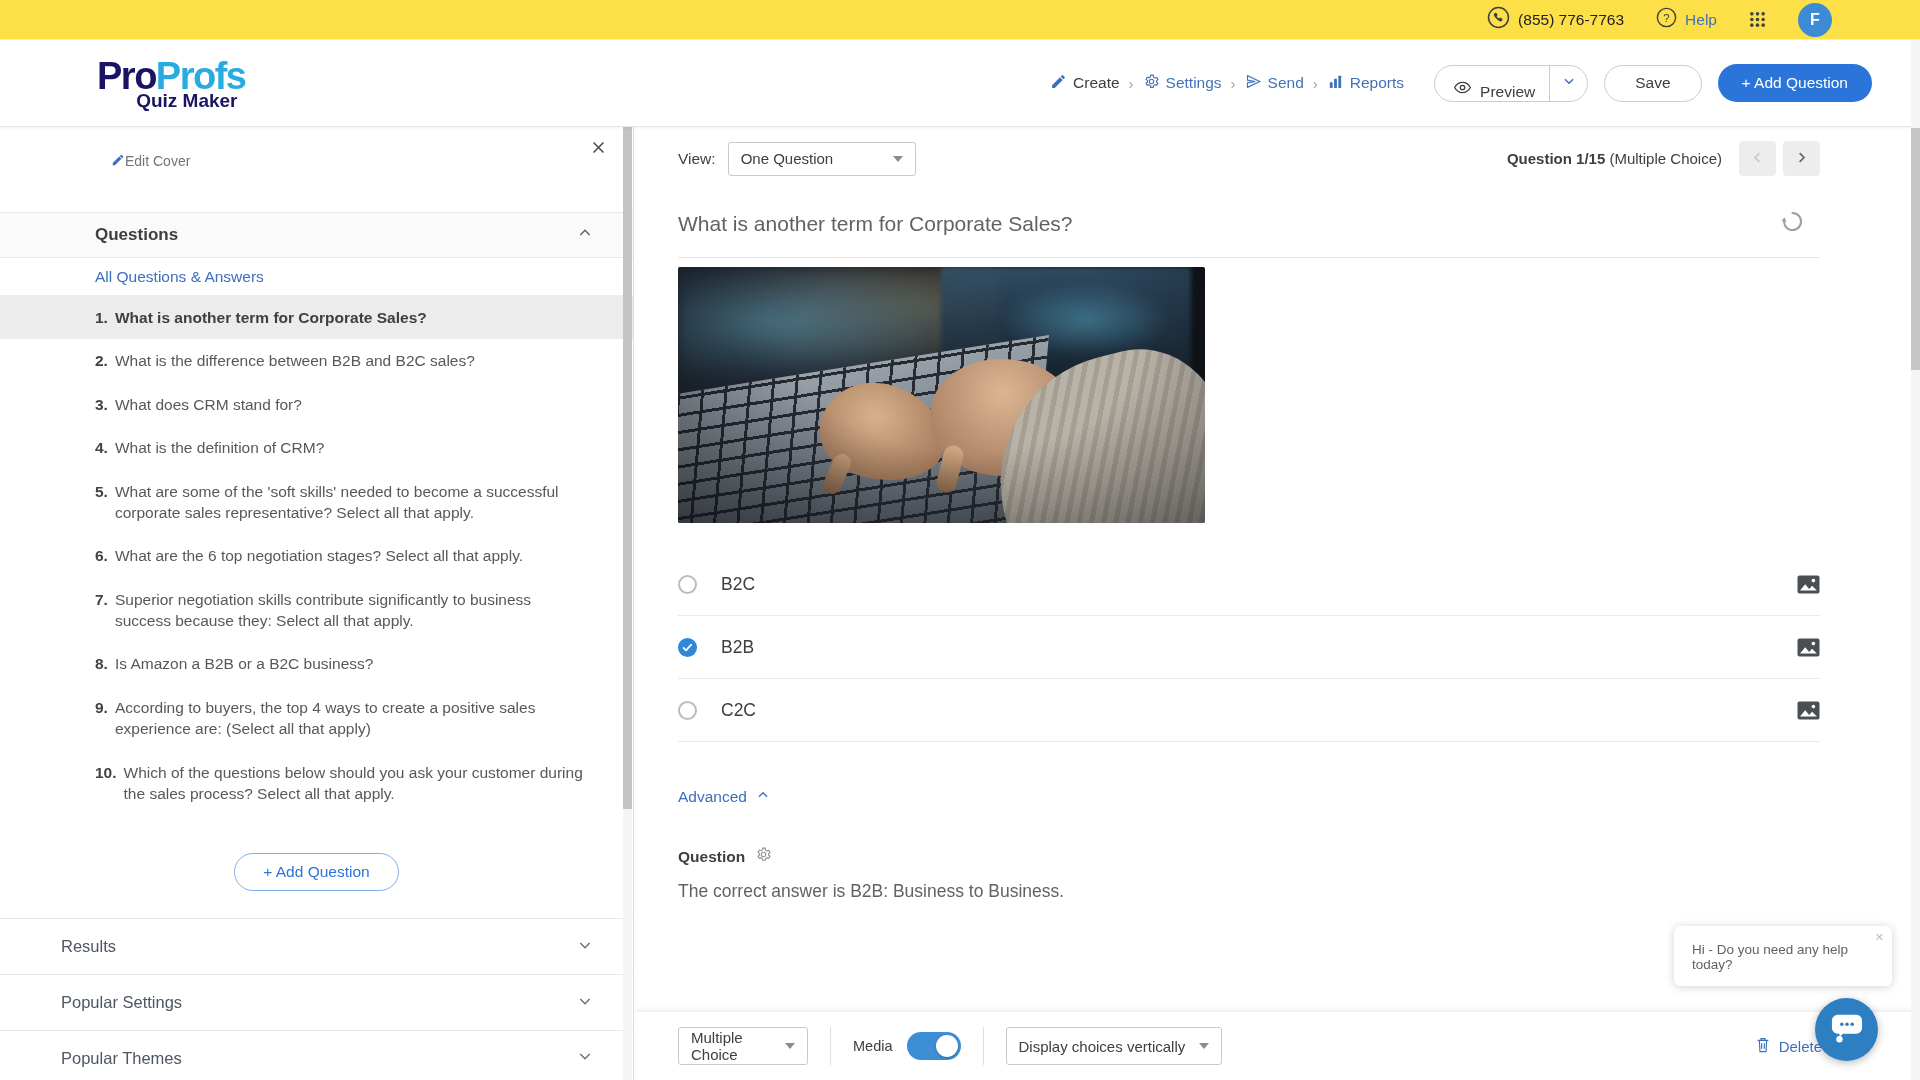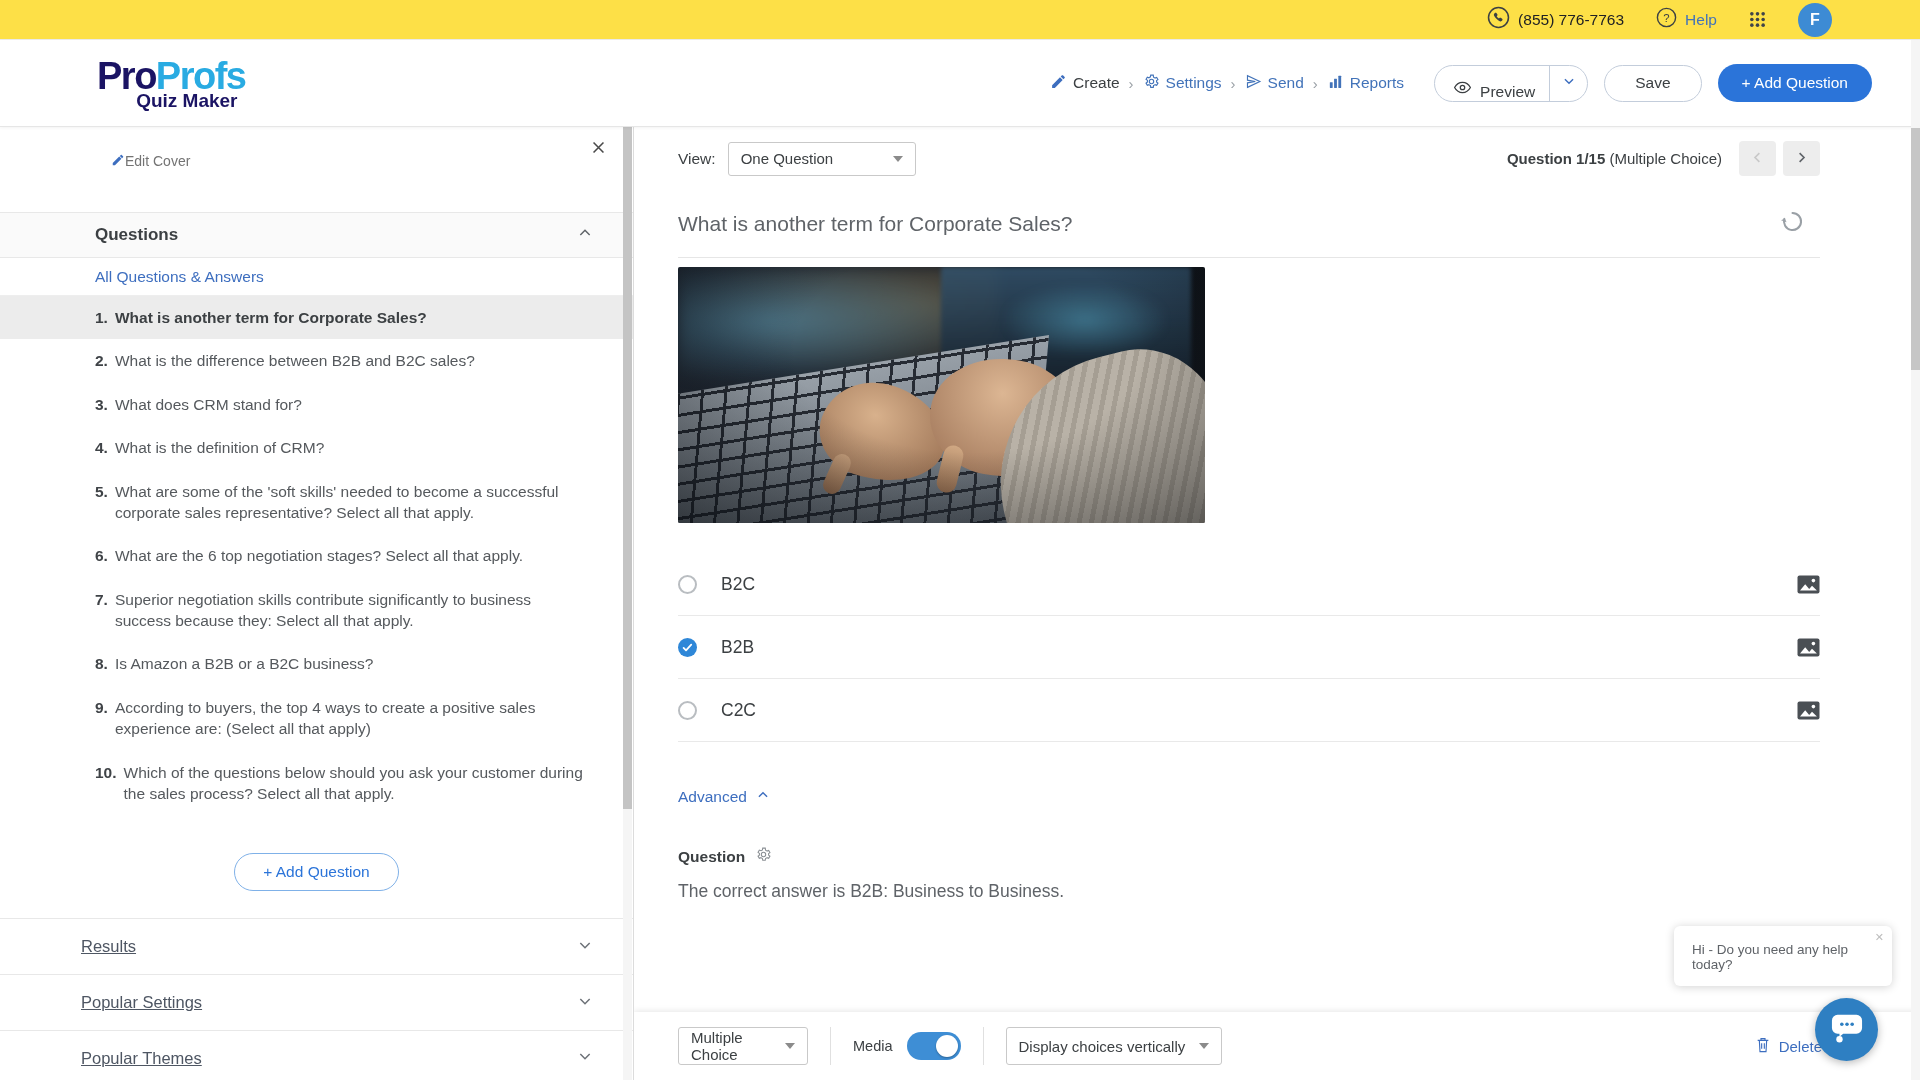--- a/index.html
+++ b/index.html
@@ -57,21 +57,21 @@
   .q-item { display:flex; padding:11px 42px 11px 95px; font-size:15.5px; color:#55595d;
     line-height:1.38; cursor:pointer; }
   .q-item .q-num { font-weight:bold; color:#3f4347; margin-right:7px; flex:none; }
   .q-item.active { background:#ececec; font-weight:bold; color:#3c4043; }
   .q-item.active .q-num { color:#3c4043; }
   .add-q-outline { display:block; margin:38px auto 0; height:38px; padding:0 28px;
     border:1px solid #7fb1e8; border-radius:19px; background:#fff; color:#2b74d9;
     font-size:15.5px; cursor:pointer; font-family:inherit; }
   .acc-group { margin-top:27px; }
   .acc-row { height:56px; border-top:1px solid #e8e8e8; display:flex; align-items:center;
-    padding:0 40px 0 81px; font-size:16.5px; color:#4e5663; cursor:pointer;text-decoration:underline; }
+    padding:0 40px 0 61px; font-size:16.5px; color:#4e5663; cursor:pointer; }
   .acc-row:last-child { border-bottom:1px solid #e8e8e8; }
   .side-scroll { position:absolute; top:0; right:1px; width:9px; height:100%; background:#f5f5f5; }
   .side-scroll .thumb { position:absolute; top:0; width:9px; height:682px; background:#c4c4c4; }
 
   
   .main { flex:1; position:relative; background:#fff; padding-left:44px; overflow:hidden; }
   .main-inner { width:1142px; }
   .view-row { margin-top:14px; display:flex; align-items:center; }
   .view-label { font-size:15.5px; margin-right:12px; }
   .select { height:34px; border:1px solid #c9c9c9; border-radius:3px; background:#fff;

